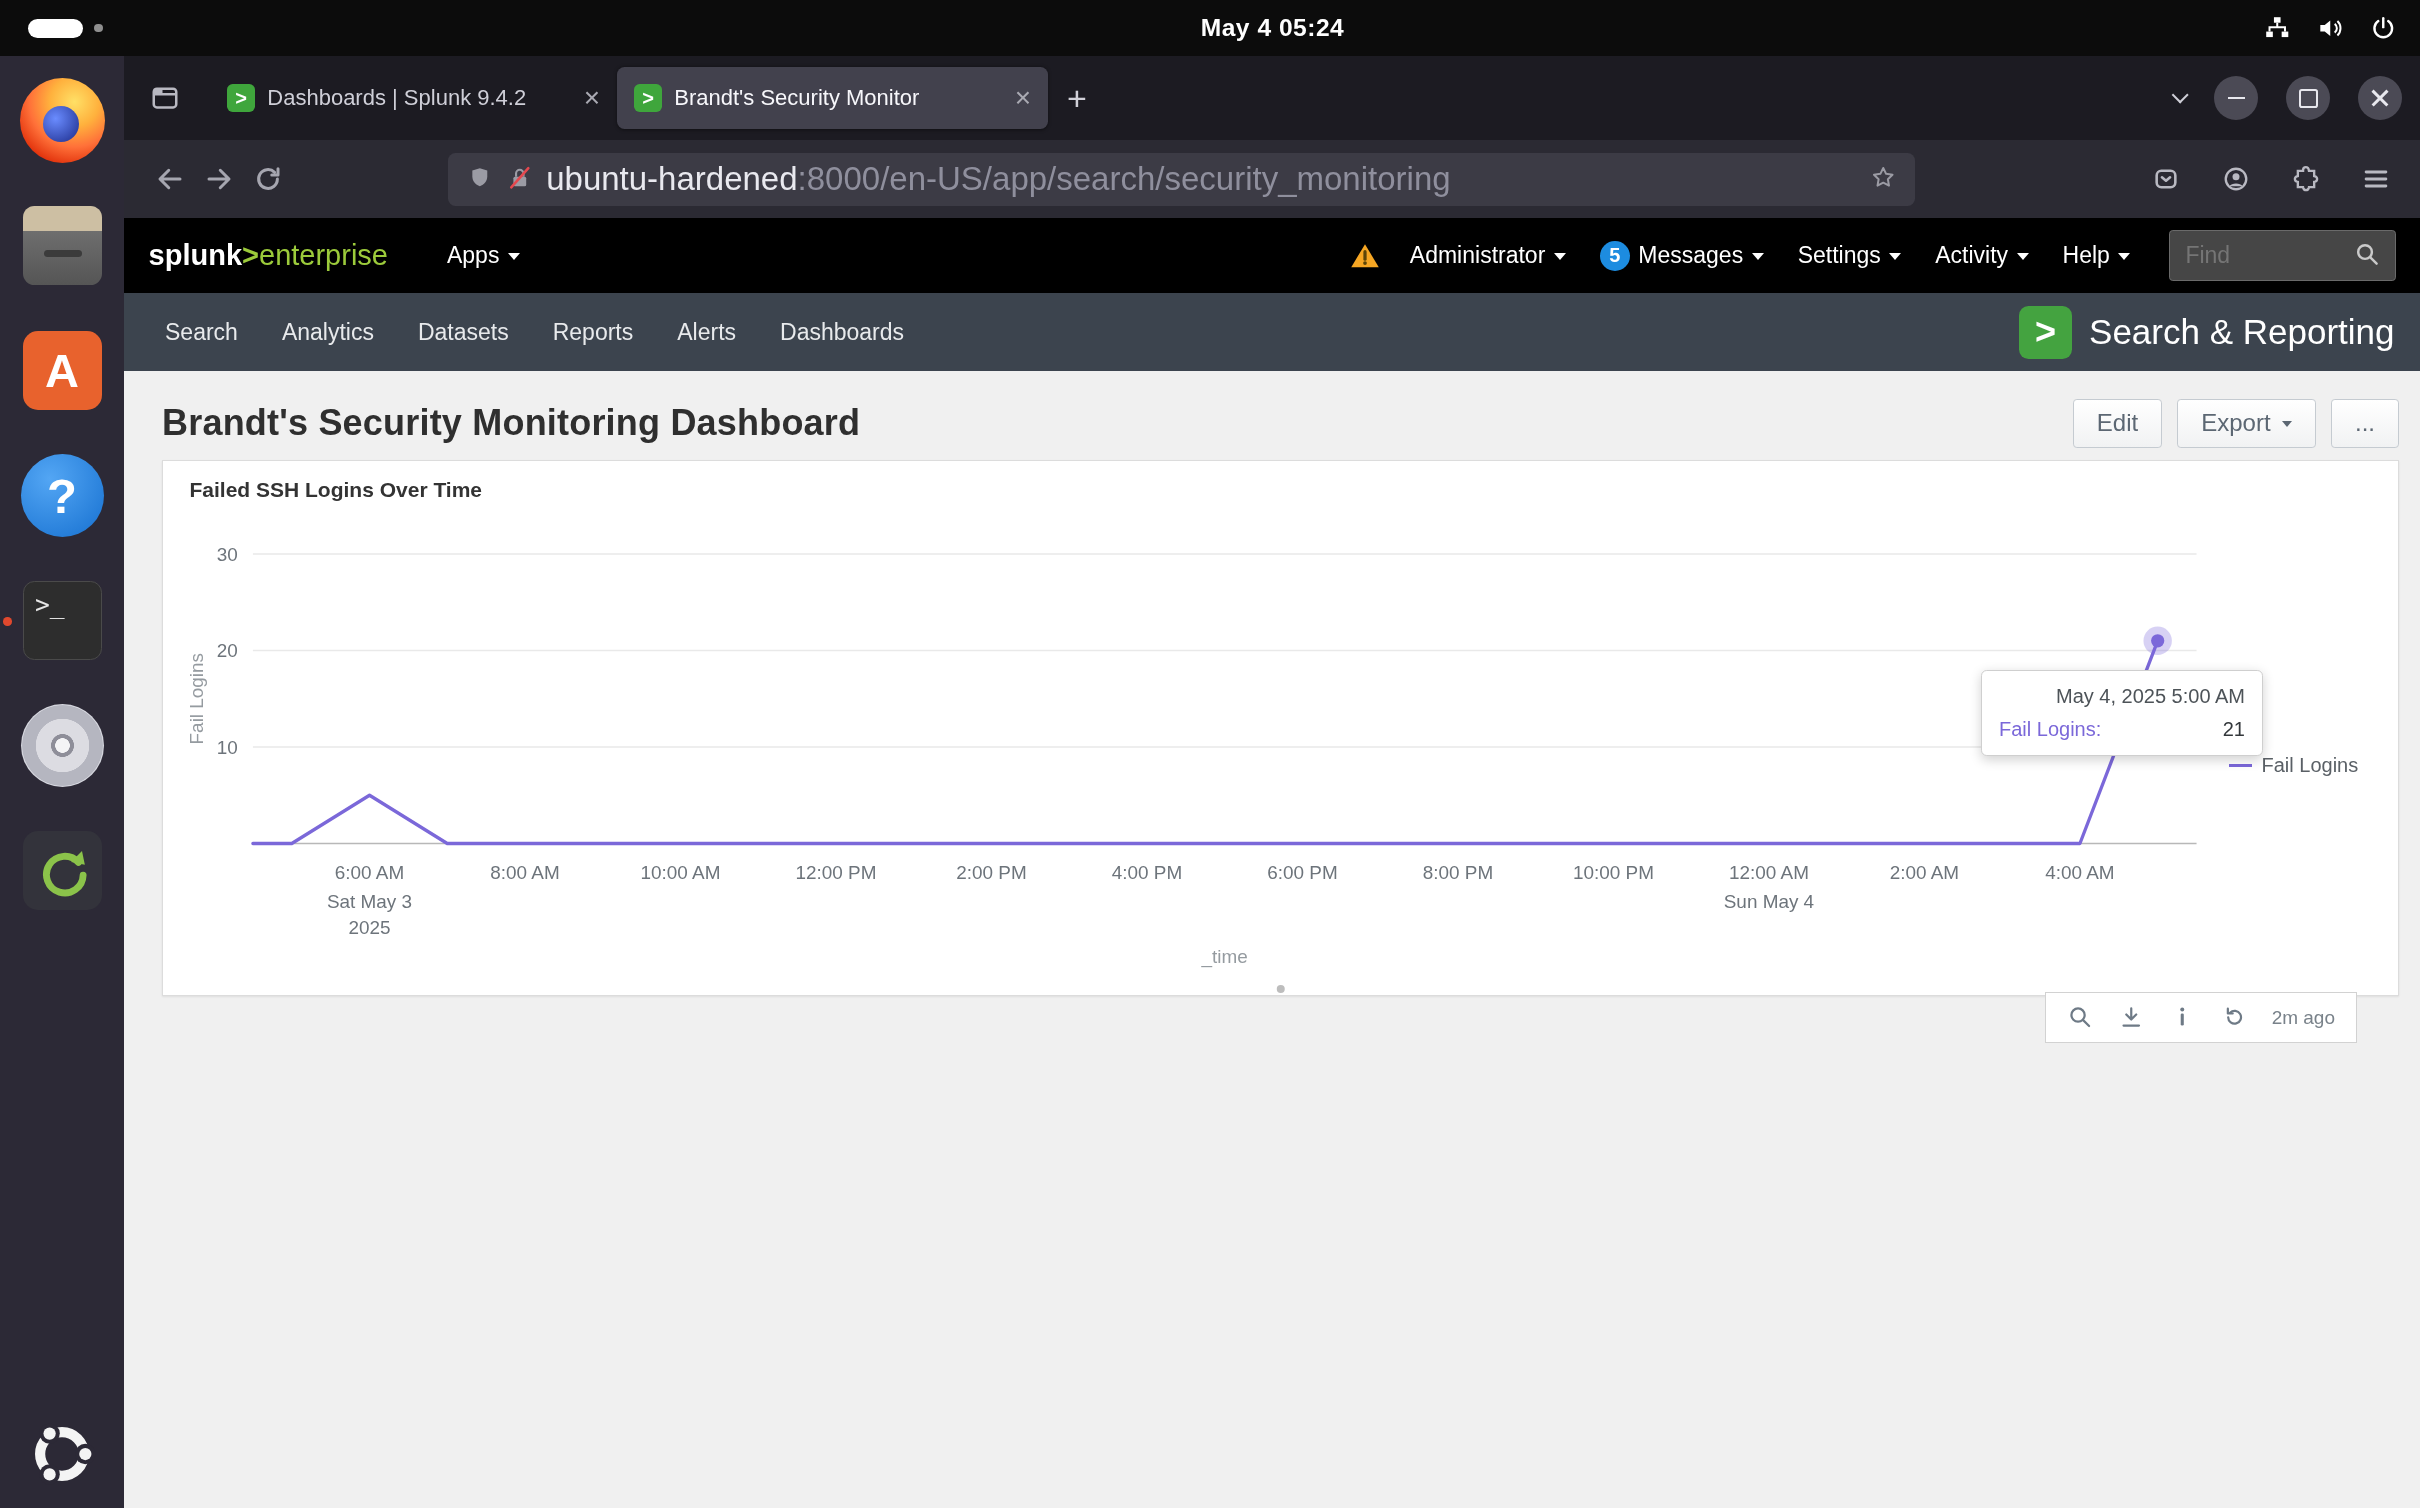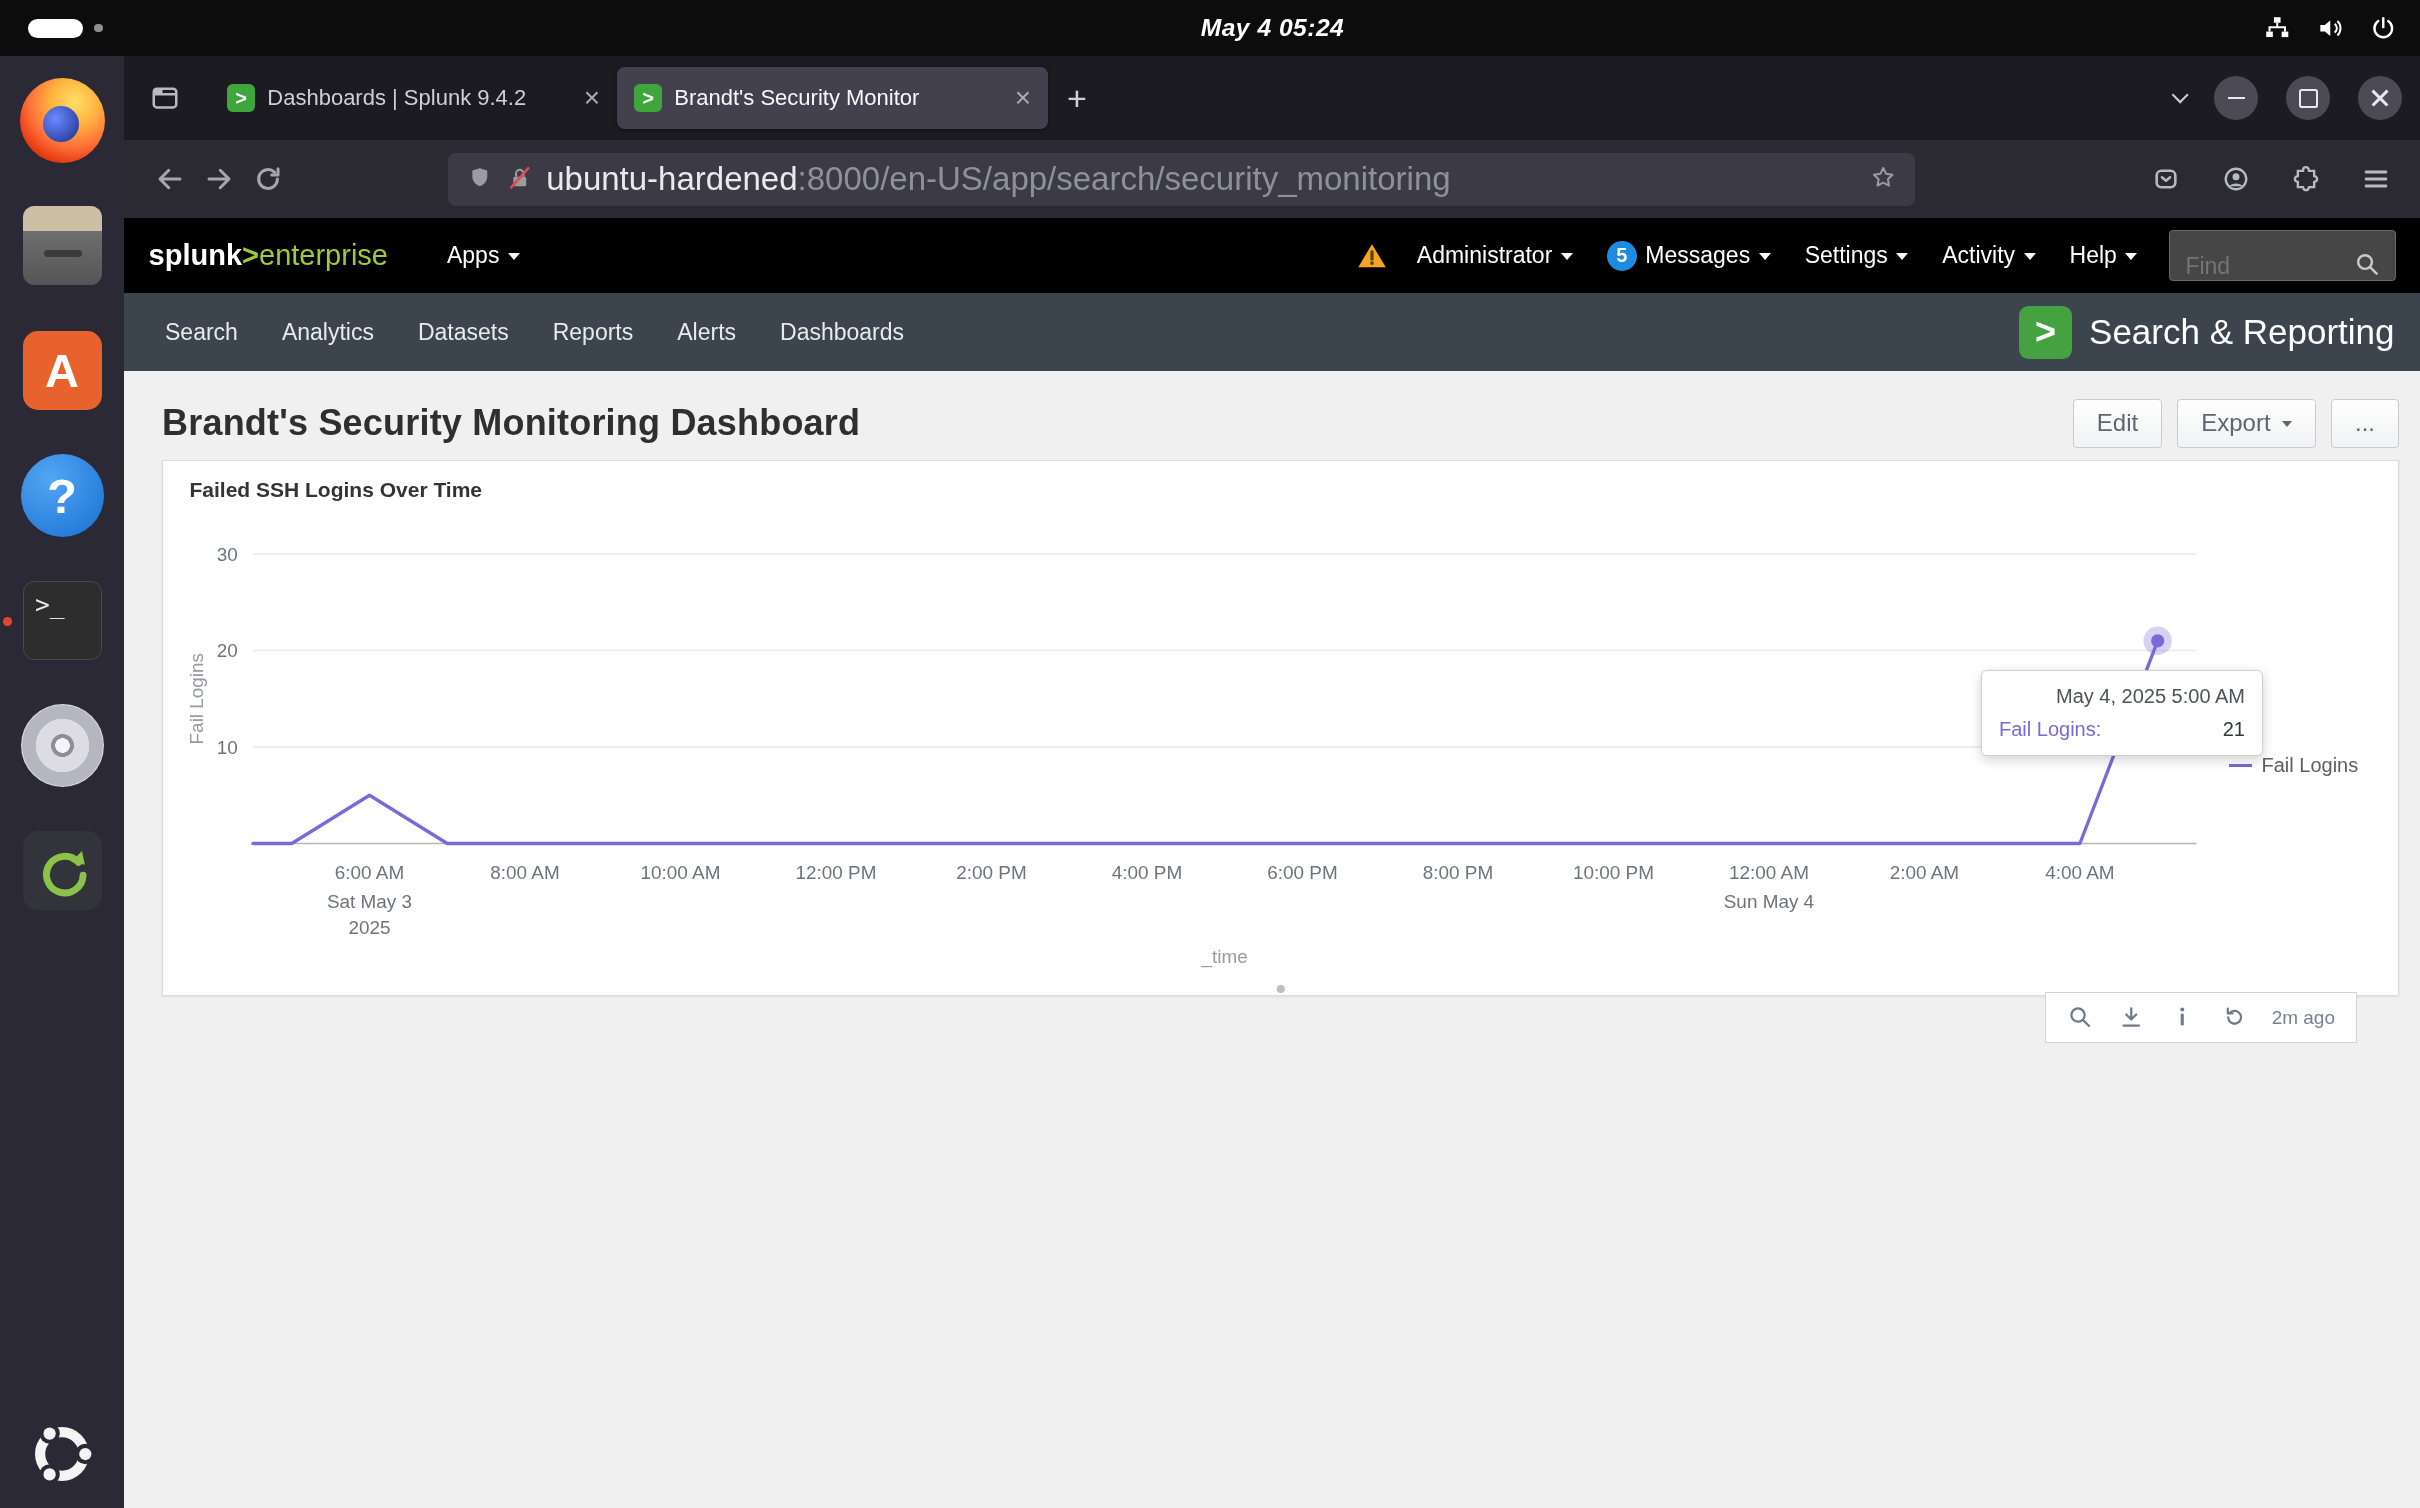--- a/index.html
+++ b/index.html
@@ -1,20 +1,20 @@
 <!DOCTYPE html>
 <html style="font-size:15px"><head>
 <meta charset="utf-8">
 <style>
 *{margin:0;padding:0;box-sizing:border-box;}
 body{font-family:"Liberation Sans",sans-serif;background:#000;overflow:hidden;}
 .screen{position:relative;width:2421px;height:1508px;background:#000;overflow:hidden;}
 
 
-.topbar{position:absolute;left:0;top:0;width:2421px;height:56px;background:#0c0c0c;color:#fff;font-style:italic;}
+.topbar{position:absolute;left:0;top:0;width:2421px;height:56px;background:#0c0c0c;color:#fff;}
 .activities{position:absolute;left:28px;top:0;height:56px;display:flex;align-items:center;gap:11.4px;}
 .pill{width:55px;height:19px;background:#fff;border-radius:9.5px;display:inline-block;}
 .dot2{width:8.5px;height:8.5px;background:#8f8f8f;border-radius:50%;display:inline-block;}
 .clock{position:absolute;left:124px;width:2297px;top:0;height:56px;display:flex;align-items:center;justify-content:center;font-size:24.6px;font-weight:bold;letter-spacing:0.5px;}
 .sys-icons{position:absolute;right:24.6px;top:0;height:56px;display:flex;align-items:center;gap:26.5px;}
 .sys-icons svg{display:block;}
 
 
 .dock{position:absolute;left:0;top:56px;width:124px;height:1453px;background:#2c2936;display:flex;flex-direction:column;align-items:center;padding-top:19px;gap:34px;}
 .dock-item{position:relative;width:91px;height:91px;display:flex;align-items:center;justify-content:center;border-radius:15px;}
@@ -67,21 +67,21 @@
 .splunk-header{height:75px;background:#000;display:flex;align-items:center;color:#fff;padding:0 24.6px;flex:0 0 auto;}
 .logo{font-size:29px;display:flex;align-items:baseline;}
 .lg-s{font-weight:bold;color:#fff;}
 .lg-g{color:#9ccb3b;font-weight:bold;}
 .lg-e{color:#9ccb3b;}
 .hitem{font-size:23px;color:#fff;display:flex;align-items:center;gap:8.5px;padding:0 17px;height:100%;}
 .hitem.first{margin-left:42px;}
 .hdr-right{margin-left:auto;display:flex;align-items:center;height:100%;}
 .caret{width:0;height:0;border-left:6.6px solid transparent;border-right:6.6px solid transparent;border-top:7.6px solid;display:inline-block;margin-top:2.8px;}
 .badge{width:30px;height:30px;border-radius:50%;background:#1d8ce0;color:#fff;font-size:20px;font-weight:bold;display:flex;align-items:center;justify-content:center;}
-.findbox{width:227px;height:51px;background:#464646;border:0.9px solid #6a6a6a;border-radius:3.8px;display:flex;align-items:flex-end;padding:0 15px;margin-left:15px;}
+.findbox{width:227px;height:51px;background:#464646;border:0.9px solid #6a6a6a;border-radius:3.8px;display:flex;align-items:center;padding:0 15px;margin-left:22px;}
 .findbox input{flex:1;background:transparent;border:none;outline:none;color:#ccc;font-size:23px;font-family:"Liberation Sans",sans-serif;width:142px;}
 
 
 .splunk-appbar{height:78px;background:#3c444e;display:flex;align-items:center;padding-left:19px;flex:0 0 auto;}
 .appnav-item{font-size:23px;padding:0 22px;height:100%;display:flex;align-items:center;color:#eaecegovf;}
 .appnav-item{color:#e8eaec;}
 .app-context{margin-left:auto;display:flex;align-items:center;gap:17px;padding:0 26.5px;height:100%;}
 .app-logo{width:53px;height:53px;border-radius:9.5px;background:#44a340;color:#fff;font-weight:800;font-size:36px;display:flex;align-items:center;justify-content:center;}
 .app-name{font-size:35px;color:#fff;}
 

